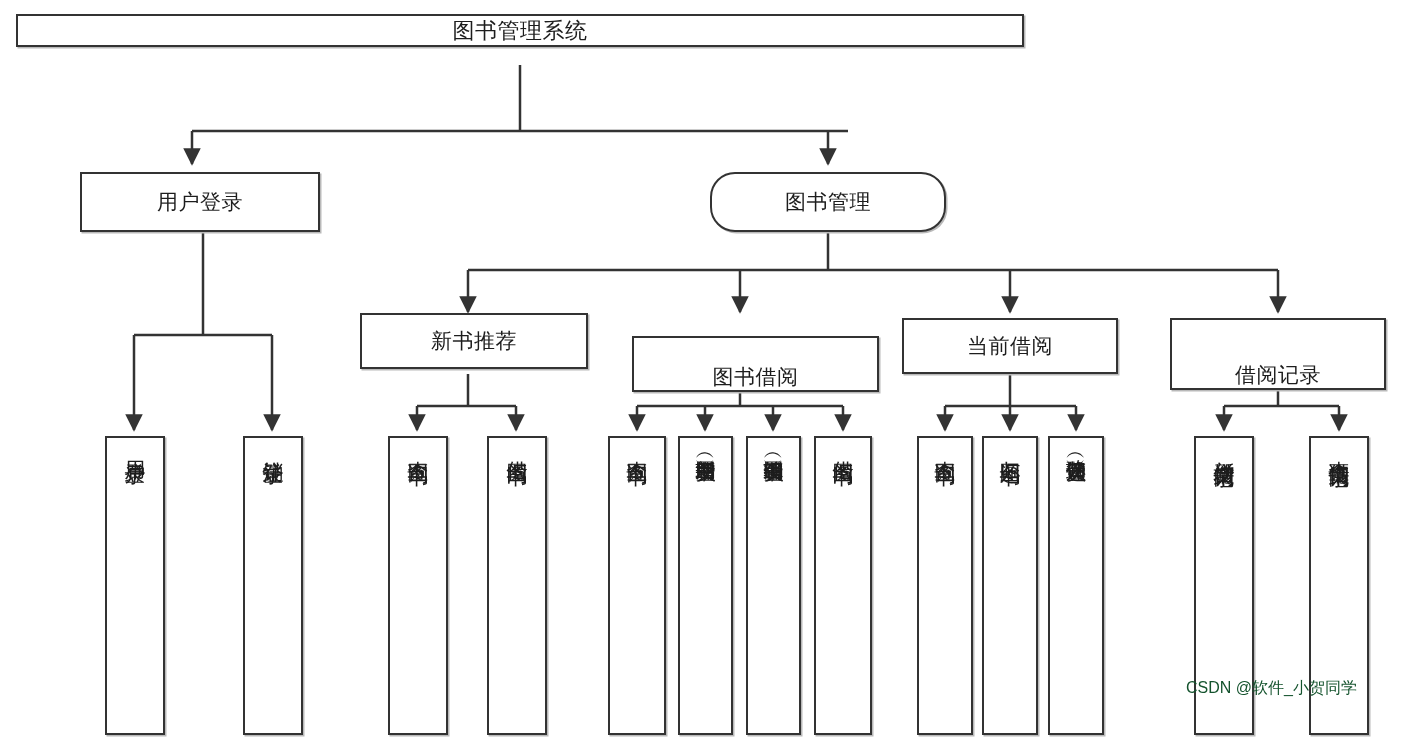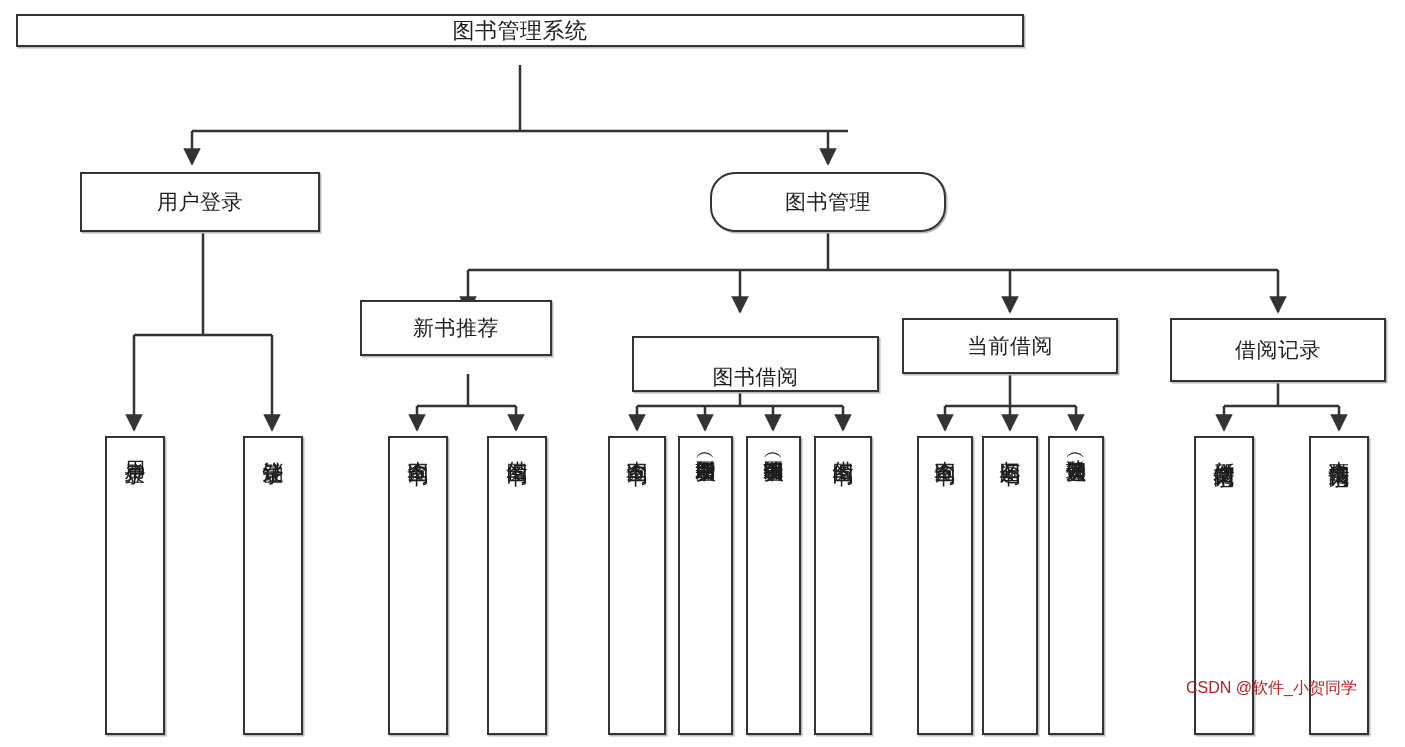--- a/index.html
+++ b/index.html
@@ -63,21 +63,21 @@
   .node.vert.tall .label {
     letter-spacing: 0.5px;
     font-size: 20px;
   }
   .node.root .label { font-size: 22px; }
   .watermark {
     position: absolute;
     left: 1186px;
     top: 678px;
     font-size: 16px;
-    color: #b91c1c;
+    color: #14532d;
     white-space: nowrap;
     z-index: 5;
     font-family: "Liberation Sans", "DejaVu Sans", sans-serif;
   }
 </style>
 </head>
 <body>
 
 <div id="canvas">
 
@@ -135,30 +135,30 @@
     <span class="label">图书管理系统</span>
   </div>
 
   <div class="node horiz" style="left:80px; top:172px; width:240px; height:60px;">
     <span class="label">用户登录</span>
   </div>
   <div class="node horiz" style="left:710px; top:172px; width:236px; height:60px;border-radius:25px;">
     <span class="label">图书管理</span>
   </div>
 
-  <div class="node horiz" style="left:360px; top:300px; width:192px; height:56px;">
+  <div class="node horiz" style="left:360px; top:313px; width:228px; height:56px;">
     <span class="label">新书推荐</span>
   </div>
   <div class="node horiz" style="left:632px; top:336px; width:247px; height:56px;align-items:flex-end;">
     <span class="label">图书借阅</span>
   </div>
   <div class="node horiz" style="left:902px; top:318px; width:216px; height:56px;">
     <span class="label">当前借阅</span>
   </div>
-  <div class="node horiz" style="left:1170px; top:318px; width:216px; height:64px;">
+  <div class="node horiz" style="left:1170px; top:318px; width:216px; height:72px;align-items:flex-end;">
     <span class="label">借阅记录</span>
   </div>
 
   <div class="node vert" style="left:105px; top:436px; width:60px; height:299px;">
     <span class="label">用户登录</span>
   </div>
   <div class="node vert" style="left:243px; top:436px; width:60px; height:299px;">
     <span class="label">注销登录</span>
   </div>
 

